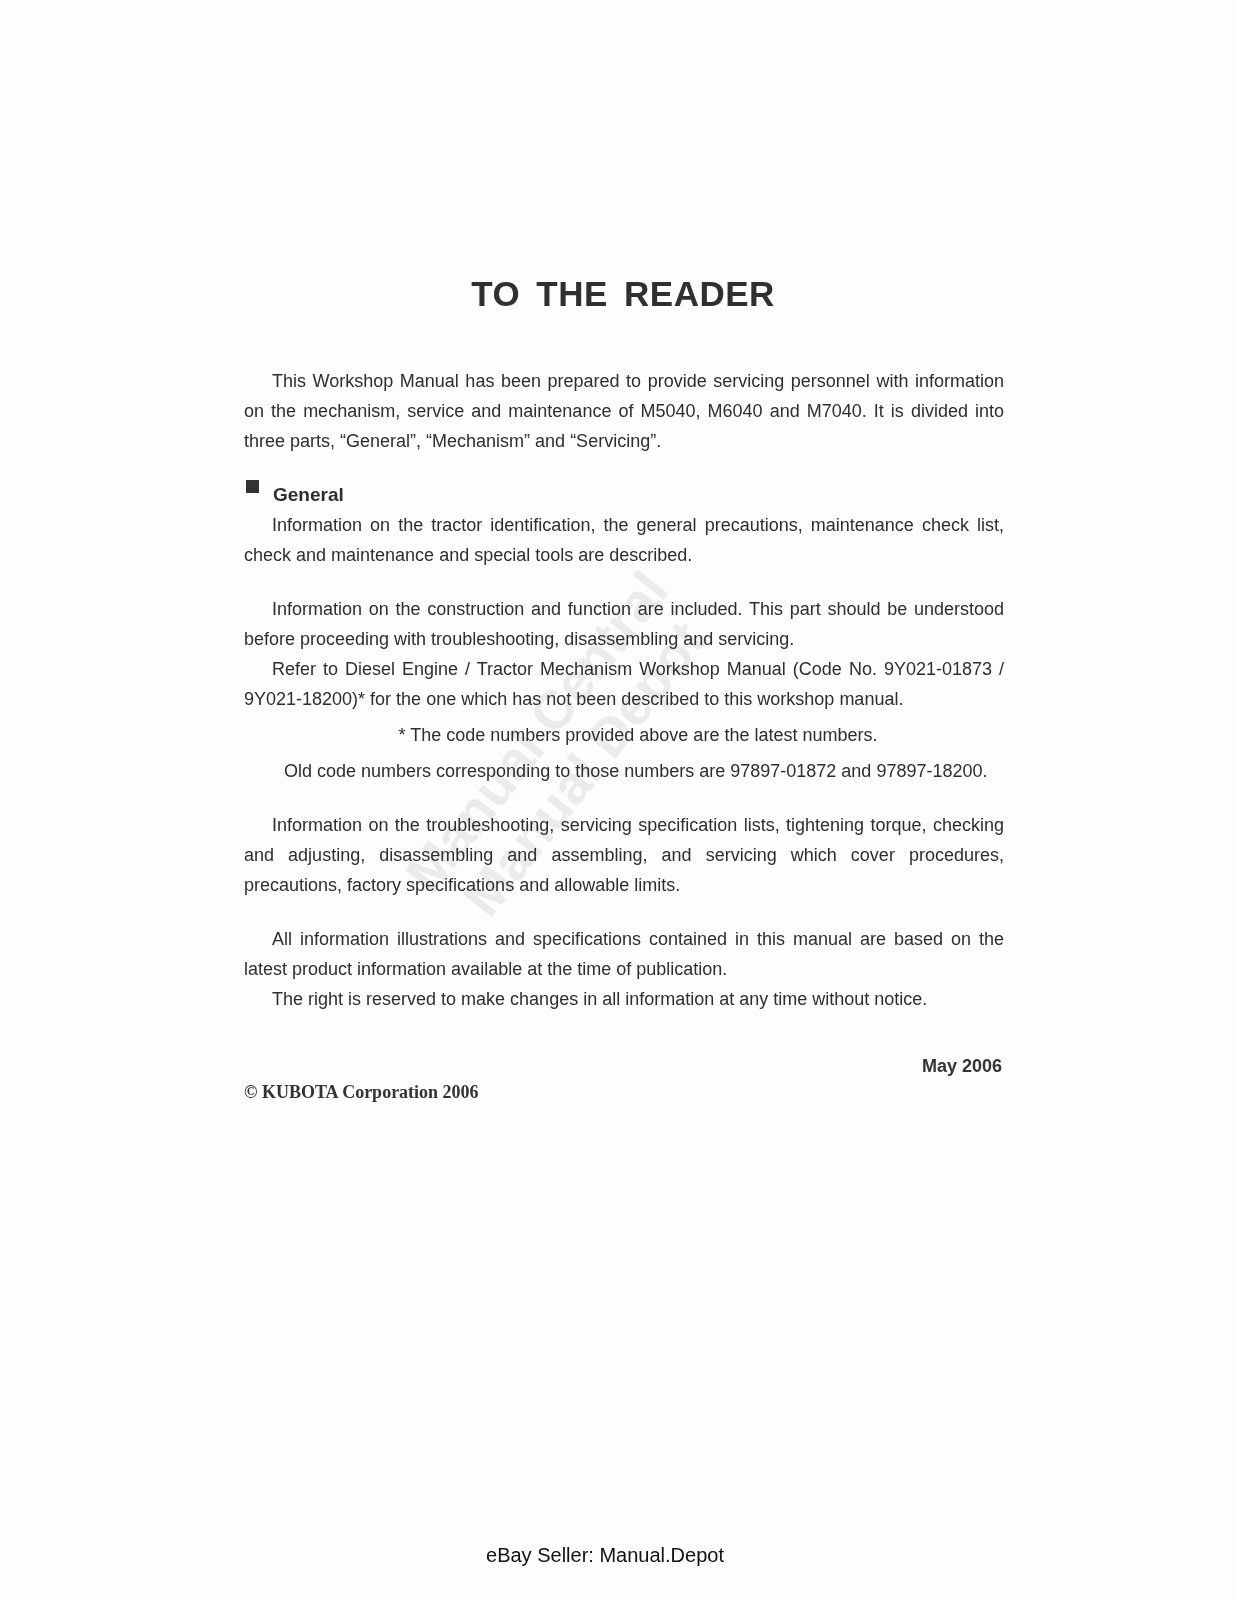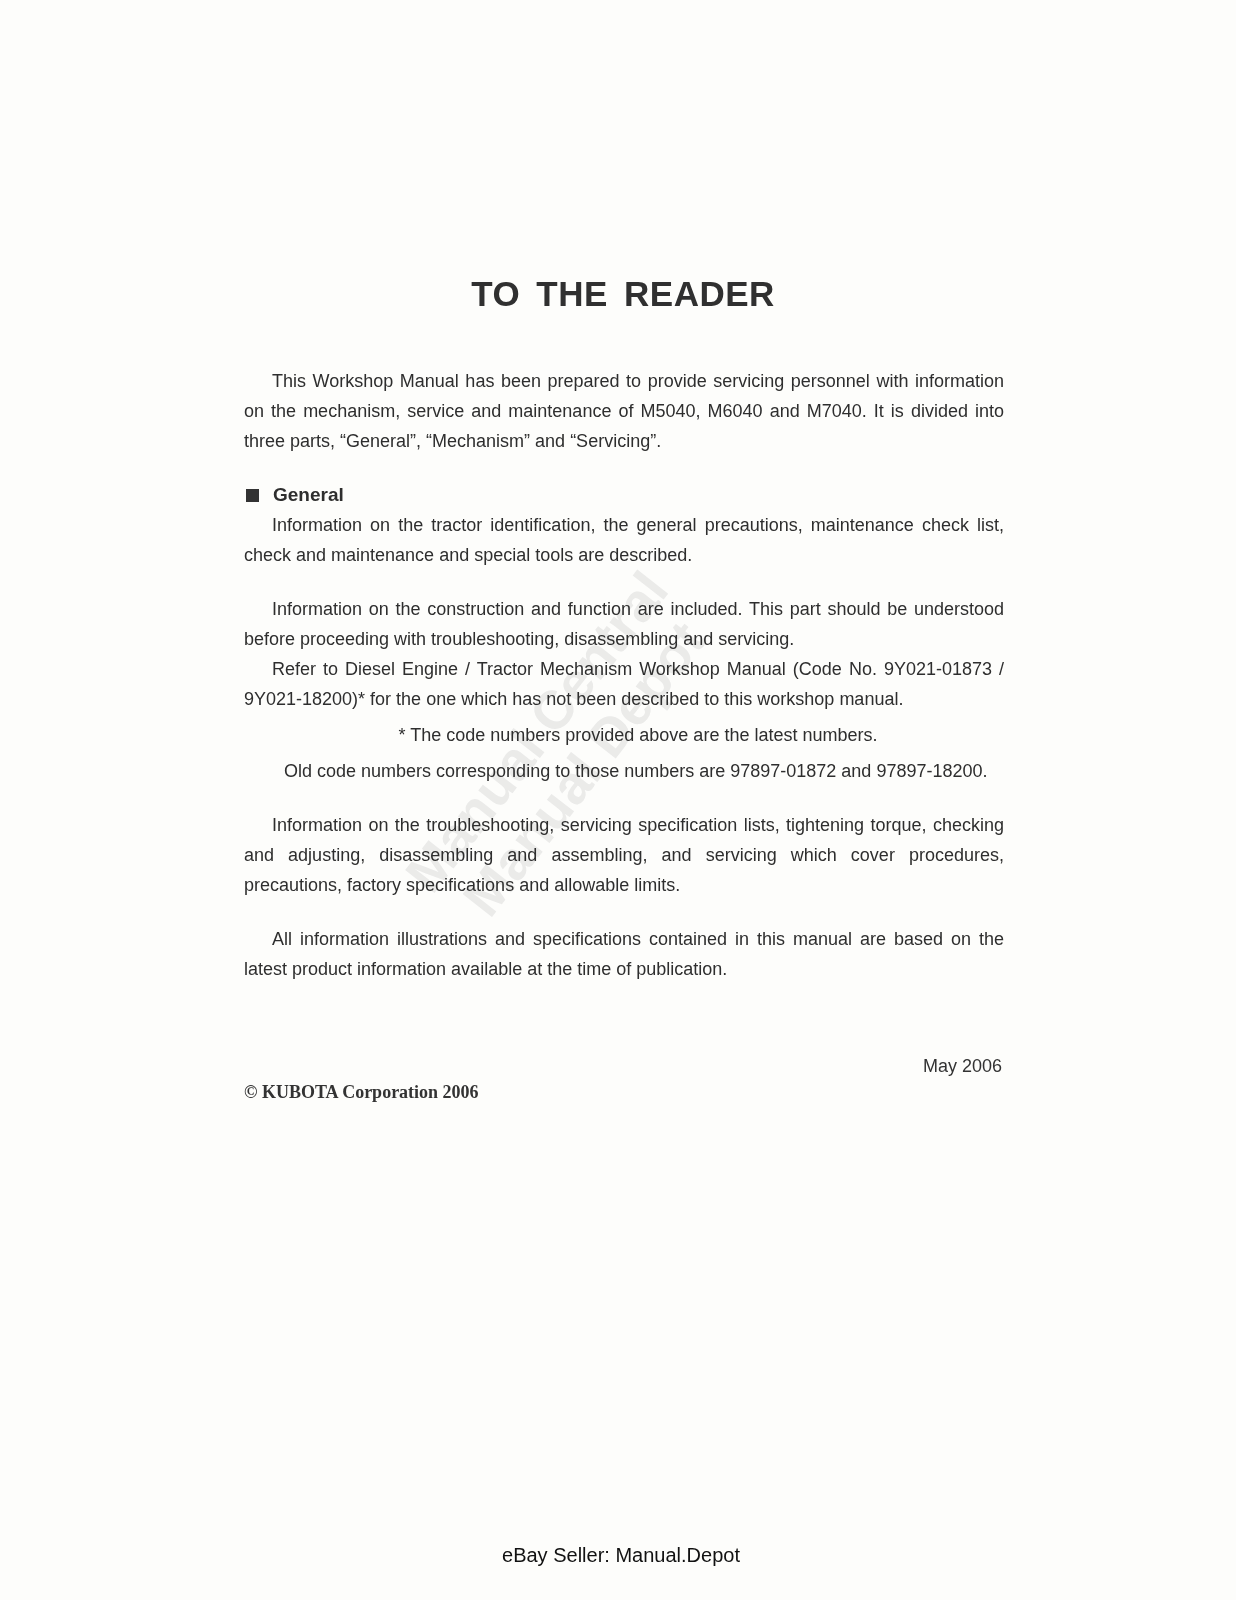--- a/index.html
+++ b/index.html
@@ -14,39 +14,39 @@
     text-align: center; font-size: 35px; font-weight: bold; letter-spacing: 0.5px;
     color: #303030; word-spacing: 6px;
   }
   .content {
     position: absolute; left: 244px; width: 760px; top: 366px;
     font-size: 18px; line-height: 30px; color: #2e2e2e;
   }
   .p { text-align: justify; text-indent: 28px; margin: 0; }
   .gap { height: 24px; }
   .section-head {
-    font-weight: bold; font-size: 19px; display: flex; align-items: center; margin: 0;
+    font-weight: bold; font-size: 19px; display: flex; margin: 0;
   }
   .bullet-sq {
     display: inline-block; width: 13px; height: 13px; background: #333;
     margin-right: 14px; margin-left: 2px;
   }
   .note1 { text-indent: 28px; margin: 6px; text-align: center; }
   .note2 { text-indent: 40px; margin: 0; text-align: justify; }
   .date {
     position: absolute; left: 244px; width: 758px; top: 1056px;
-    text-align: right; font-weight: normal; font-size: 18px; color: #333;
+    text-align: right; font-weight: bold; font-size: 18px; color: #333;
   }
   .copyright {
     position: absolute; left: 244px; top: 1082px;
     font-weight: bold; font-size: 18px; color: #333; font-family: Liberation Serif, serif;
   }
   .footer {
     position: absolute; left: 0; width: 1210px; top: 1544px;
-    text-align: center; font-size: 20px; color: #111; padding-left: 16px;
+    text-align: center; font-size: 20px; color: #111;
   }
   .watermark {
     position: absolute; left: 330px; top: 690px; width: 460px;
     transform: rotate(-52deg); transform-origin: center;
     font-size: 54px; font-weight: bold; color: rgba(200,200,200,0.35);
     text-align: center; line-height: 60px; pointer-events: none;
   }
 </style>
 </head>
 <body>
@@ -79,19 +79,20 @@
   </div>
   <div class="gap"></div>
 
   <div>
     <p class="p">Information on the troubleshooting, servicing specification lists, tightening torque, checking and adjusting, disassembling and assembling, and servicing which cover procedures, precautions, factory specifications and allowable limits.</p>
   </div>
   <div class="gap"></div>
 
   <div>
     <p class="p">All information illustrations and specifications contained in this manual are based on the latest product information available at the time of publication.</p>
+    <p class="p">The right is reserved to make changes in all information at any time without notice.</p>
   </div>
 </div>
 
 <div class="date">May 2006</div>
 <div class="copyright">© KUBOTA Corporation 2006</div>
 
 <div class="footer">eBay Seller: Manual.Depot</div>
 
 </body></html>

